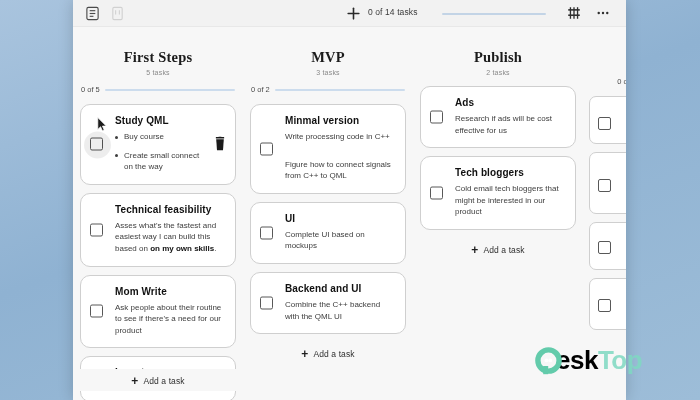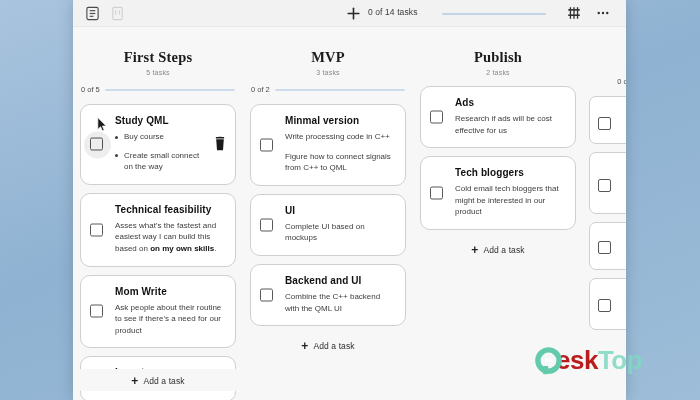--- a/index.html
+++ b/index.html
@@ -141,21 +141,21 @@
     font-weight: bold;
     color: #111;
     letter-spacing: .1px;
     margin-bottom: 5px;
   }
   .card-body {
     font-size: 8px;
     line-height: 1.45;
     color: #3d3d3d;
   }
-  .card-body p { margin-bottom: 8px; }
+  .card-body p { margin-bottom: 16px; }
   .card-body p:last-child { margin-bottom: 0; }
   .card-body b { font-weight: bold; color: #111; }
 
   .card-body ul { list-style: none; }
   .card-body ul li {
     position: relative;
     padding-left: 9px;
     margin-bottom: 7px;
   }
   .card-body ul li:last-child { margin-bottom: 0; }
@@ -258,21 +258,21 @@
     width: 31px; height: 31px;
     position: relative;
   }
   #watermark .wm-text {
     font-family: "Liberation Sans", sans-serif;
     font-size: 26px;
     font-weight: bold;
     letter-spacing: -.5px;
     margin-left: -9px;
   }
-  #watermark .wm-a { color: #b91c1c; }
+  #watermark .wm-a { color: #000000; }
   #watermark .wm-b { color: #7fd9c2; opacity: .85; }
 
   
   #cursor {
     position: absolute;
     left: 97px; top: 117px;
     width: 11px; height: 15px;
     z-index: 50;
     pointer-events: none;
   }

